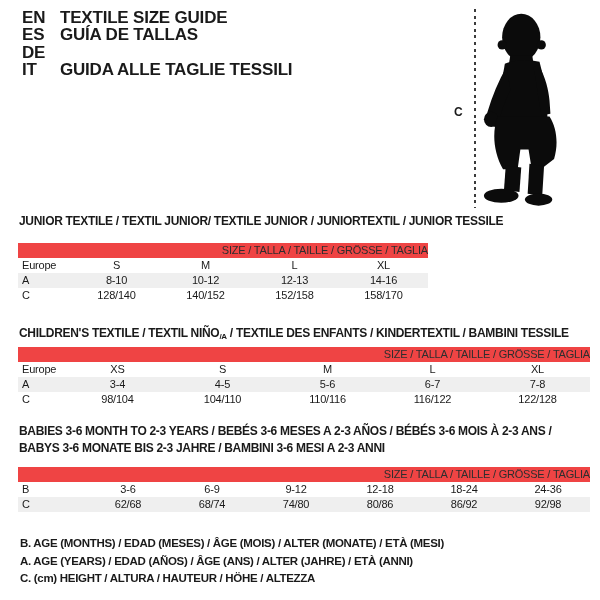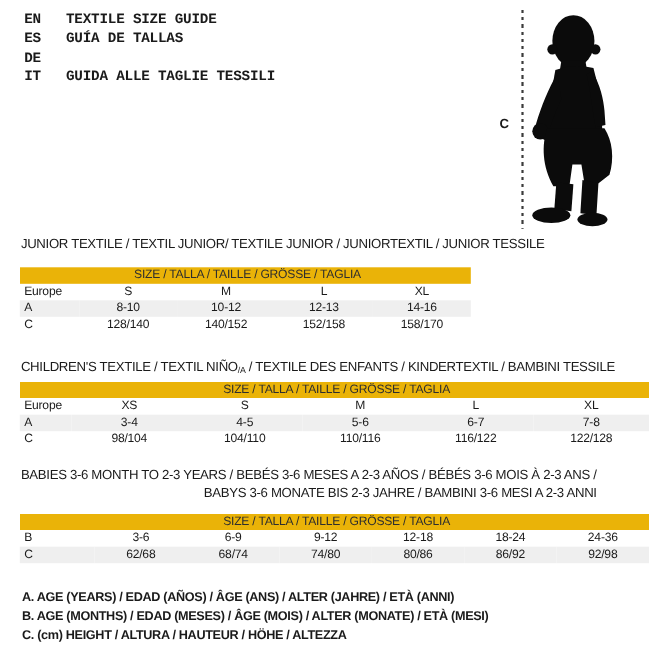--- a/index.html
+++ b/index.html
@@ -9,51 +9,51 @@
     height: 600px;
     background: #ffffff;
     overflow: hidden;
     font-family: "Liberation Sans", sans-serif;
     color: #1a1a1a;
     letter-spacing: -0.2px;
   }
 
   
   .lang-block { position: absolute; left: 22px; top: 9px; }
-  .lang-row { display: flex; line-height: 17.4px; font-weight: bold; font-size: 13px; font-family: Liberation Mono, monospace; }
+  .lang-row { display: flex; line-height: 17.4px; font-weight: bold; font-size: 17px; }
   .lang-code { width: 38px; flex: 0 0 38px; }
   .lang-text { white-space: nowrap; }
 
   
   .figure-label { position: absolute; left: 454px; top: 105px; font-weight: bold; font-size: 12px; }
   .dotted-line {
     position: absolute; left: 474px; top: 9px; width: 2px; height: 199px;
     background: repeating-linear-gradient(to bottom, #3c3c3c 0 3px, transparent 3px 6.6px);
   }
   .baby-svg { position: absolute; left: 483px; top: 10px; }
 
   
   .section-title {
     position: absolute; left: 19px;
-    font-weight: normal; font-size: 12px; white-space: nowrap; letter-spacing: -0.3px; text-align: right;
+    font-weight: bold; font-size: 12px; white-space: nowrap; letter-spacing: -0.3px;
   }
   .title-junior { top: 214px; }
   .title-children { top: 326px; }
   .title-babies { top: 423px; line-height: 16.5px; }
   .sub-part { font-size: 8px; vertical-align: -2px; }
 
   
   .size-table {
     position: absolute; left: 18px;
     border-collapse: collapse; table-layout: fixed;
     font-size: 11px; letter-spacing: -0.2px;
   }
   .size-table th {
-    background: #eab308; color: #2e2e2e;
-    font-weight: normal; text-align: center;
+    background: #ef4444; color: #2e2e2e;
+    font-weight: normal; text-align: right;
     height: 15px; padding: 0 0 0 4px; line-height: 15px;
     white-space: nowrap; overflow: hidden;
   }
   .size-table td {
     height: 15px; line-height: 15px; padding: 0;
     text-align: center; white-space: nowrap;
   }
   .size-table td.row-label { text-align: left; padding-left: 4px; margin-left: 20px; }
   .size-table tr.striped td { background: #efefef; }
   .t-junior   { top: 243px; width: 410px; }
@@ -224,18 +224,18 @@
         <td>68/74</td>
         <td>74/80</td>
         <td>80/86</td>
         <td>86/92</td>
         <td>92/98</td>
       </tr>
     </tbody>
   </table>
 
   <div class="legend">
+    <div>B. AGE (MONTHS) / EDAD (MESES) / ÂGE (MOIS) / ALTER (MONATE) / ETÀ (MESI)</div>
     <div>A. AGE (YEARS) / EDAD (AÑOS) / ÂGE (ANS) / ALTER (JAHRE) / ETÀ (ANNI)</div>
-    <div>B. AGE (MONTHS) / EDAD (MESES) / ÂGE (MOIS) / ALTER (MONATE) / ETÀ (MESI)</div>
     <div>C. (cm) HEIGHT / ALTURA / HAUTEUR / HÖHE / ALTEZZA</div>
   </div>
 
 </div>
 
 </body></html>

